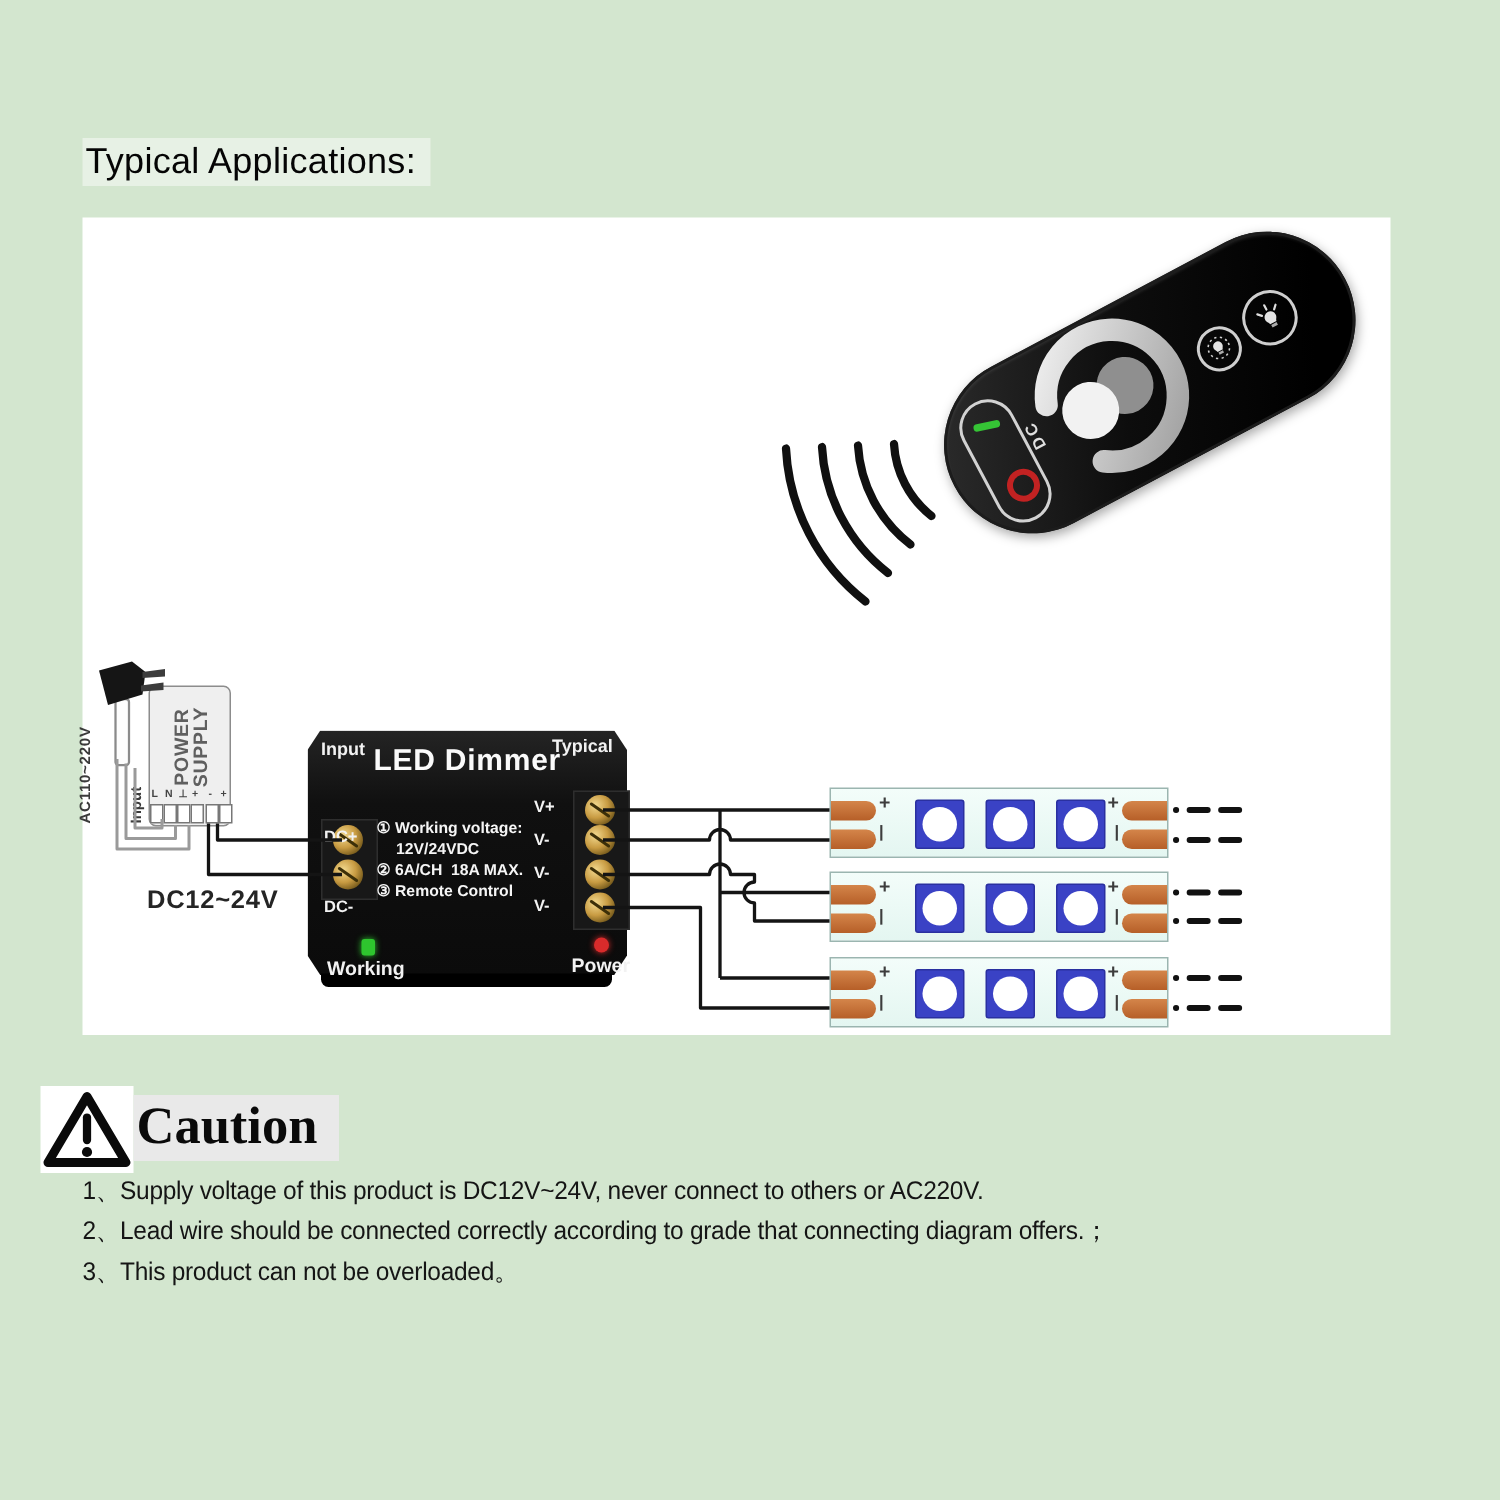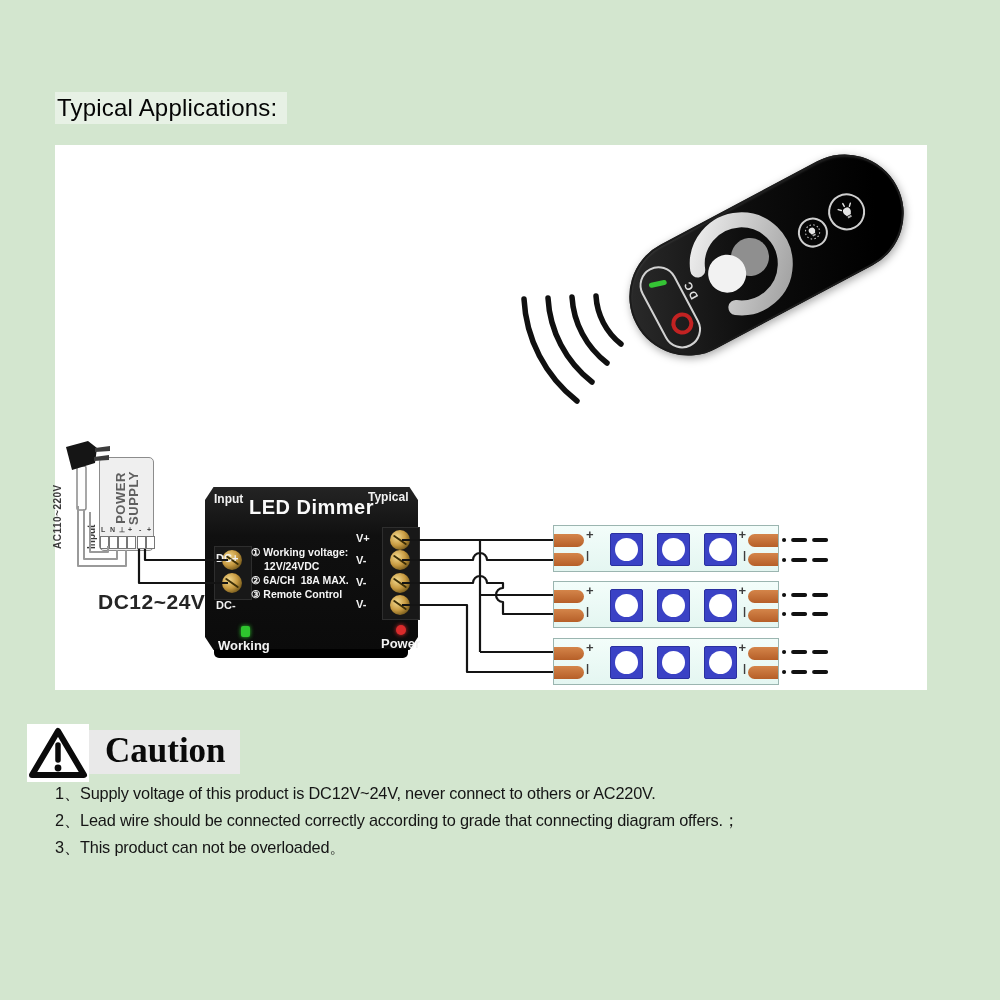--- a/index.html
+++ b/index.html
@@ -72,21 +72,21 @@
   }
   .ps-mark{
     position:absolute;top:526px;font-size:7px;color:#444;line-height:8px;
     font-weight:bold;
   }
   #ac-label{
     left:52px;top:549px;font-size:10px;font-weight:bold;color:#3a3a3a;
     transform:rotate(-90deg);transform-origin:0 0;letter-spacing:0.5px;
   }
   #dc-label{
-    left:98px;top:590px;font-size:21px;font-weight:600;color:#252525;
+    left:98px;top:590px;font-size:17px;font-weight:600;color:#252525;
     letter-spacing:0.5px;
   }
   
   #dimmer-body{
     left:205px;top:487px;width:213px;height:163px;
     background:linear-gradient(180deg,#242424,#101010 30%,#0b0b0b);
     clip-path:polygon(4% 0%,96% 0%,100% 8%,100% 92%,96% 100%,4% 100%,0% 92%,0% 8%);
   }
   #dimmer-base{left:214px;top:649px;width:194px;height:9px;background:#000;border-radius:0 0 5px 5px;}
   .tblock{position:absolute;background:#181818;border:1px solid #2e2e2e;}
@@ -141,21 +141,21 @@
     border-radius:50%;background:#ffffff;
   }
   .led.p1{left:56px;} .led.p2{left:103px;} .led.p3{left:150px;}
   
   #overlay{left:0;top:0;pointer-events:none;}
   
   #caution-icon-box{left:27px;top:724px;width:62px;height:58px;background:#ffffff;}
   #caution-title{
     left:89px;top:730px;background:#e9e9e9;
     font-family:"Liberation Serif",serif;font-weight:bold;font-size:35px;
-    color:#0a0a0a;padding:1px 14px 3px 16px;
+    color:#0a0a0a;padding:1px 14px 3px 2px;
   }
   .caution-item{
     position:absolute;left:55px;font-size:17px;color:#151515;
     letter-spacing:-0.2px;transform:scaleX(0.96);transform-origin:left center;
     white-space:pre;
   }
   #ci-0{top:782px;} #ci-1{top:809px;} #ci-2{top:836px;}
 </style>
 </head>
 <body>

